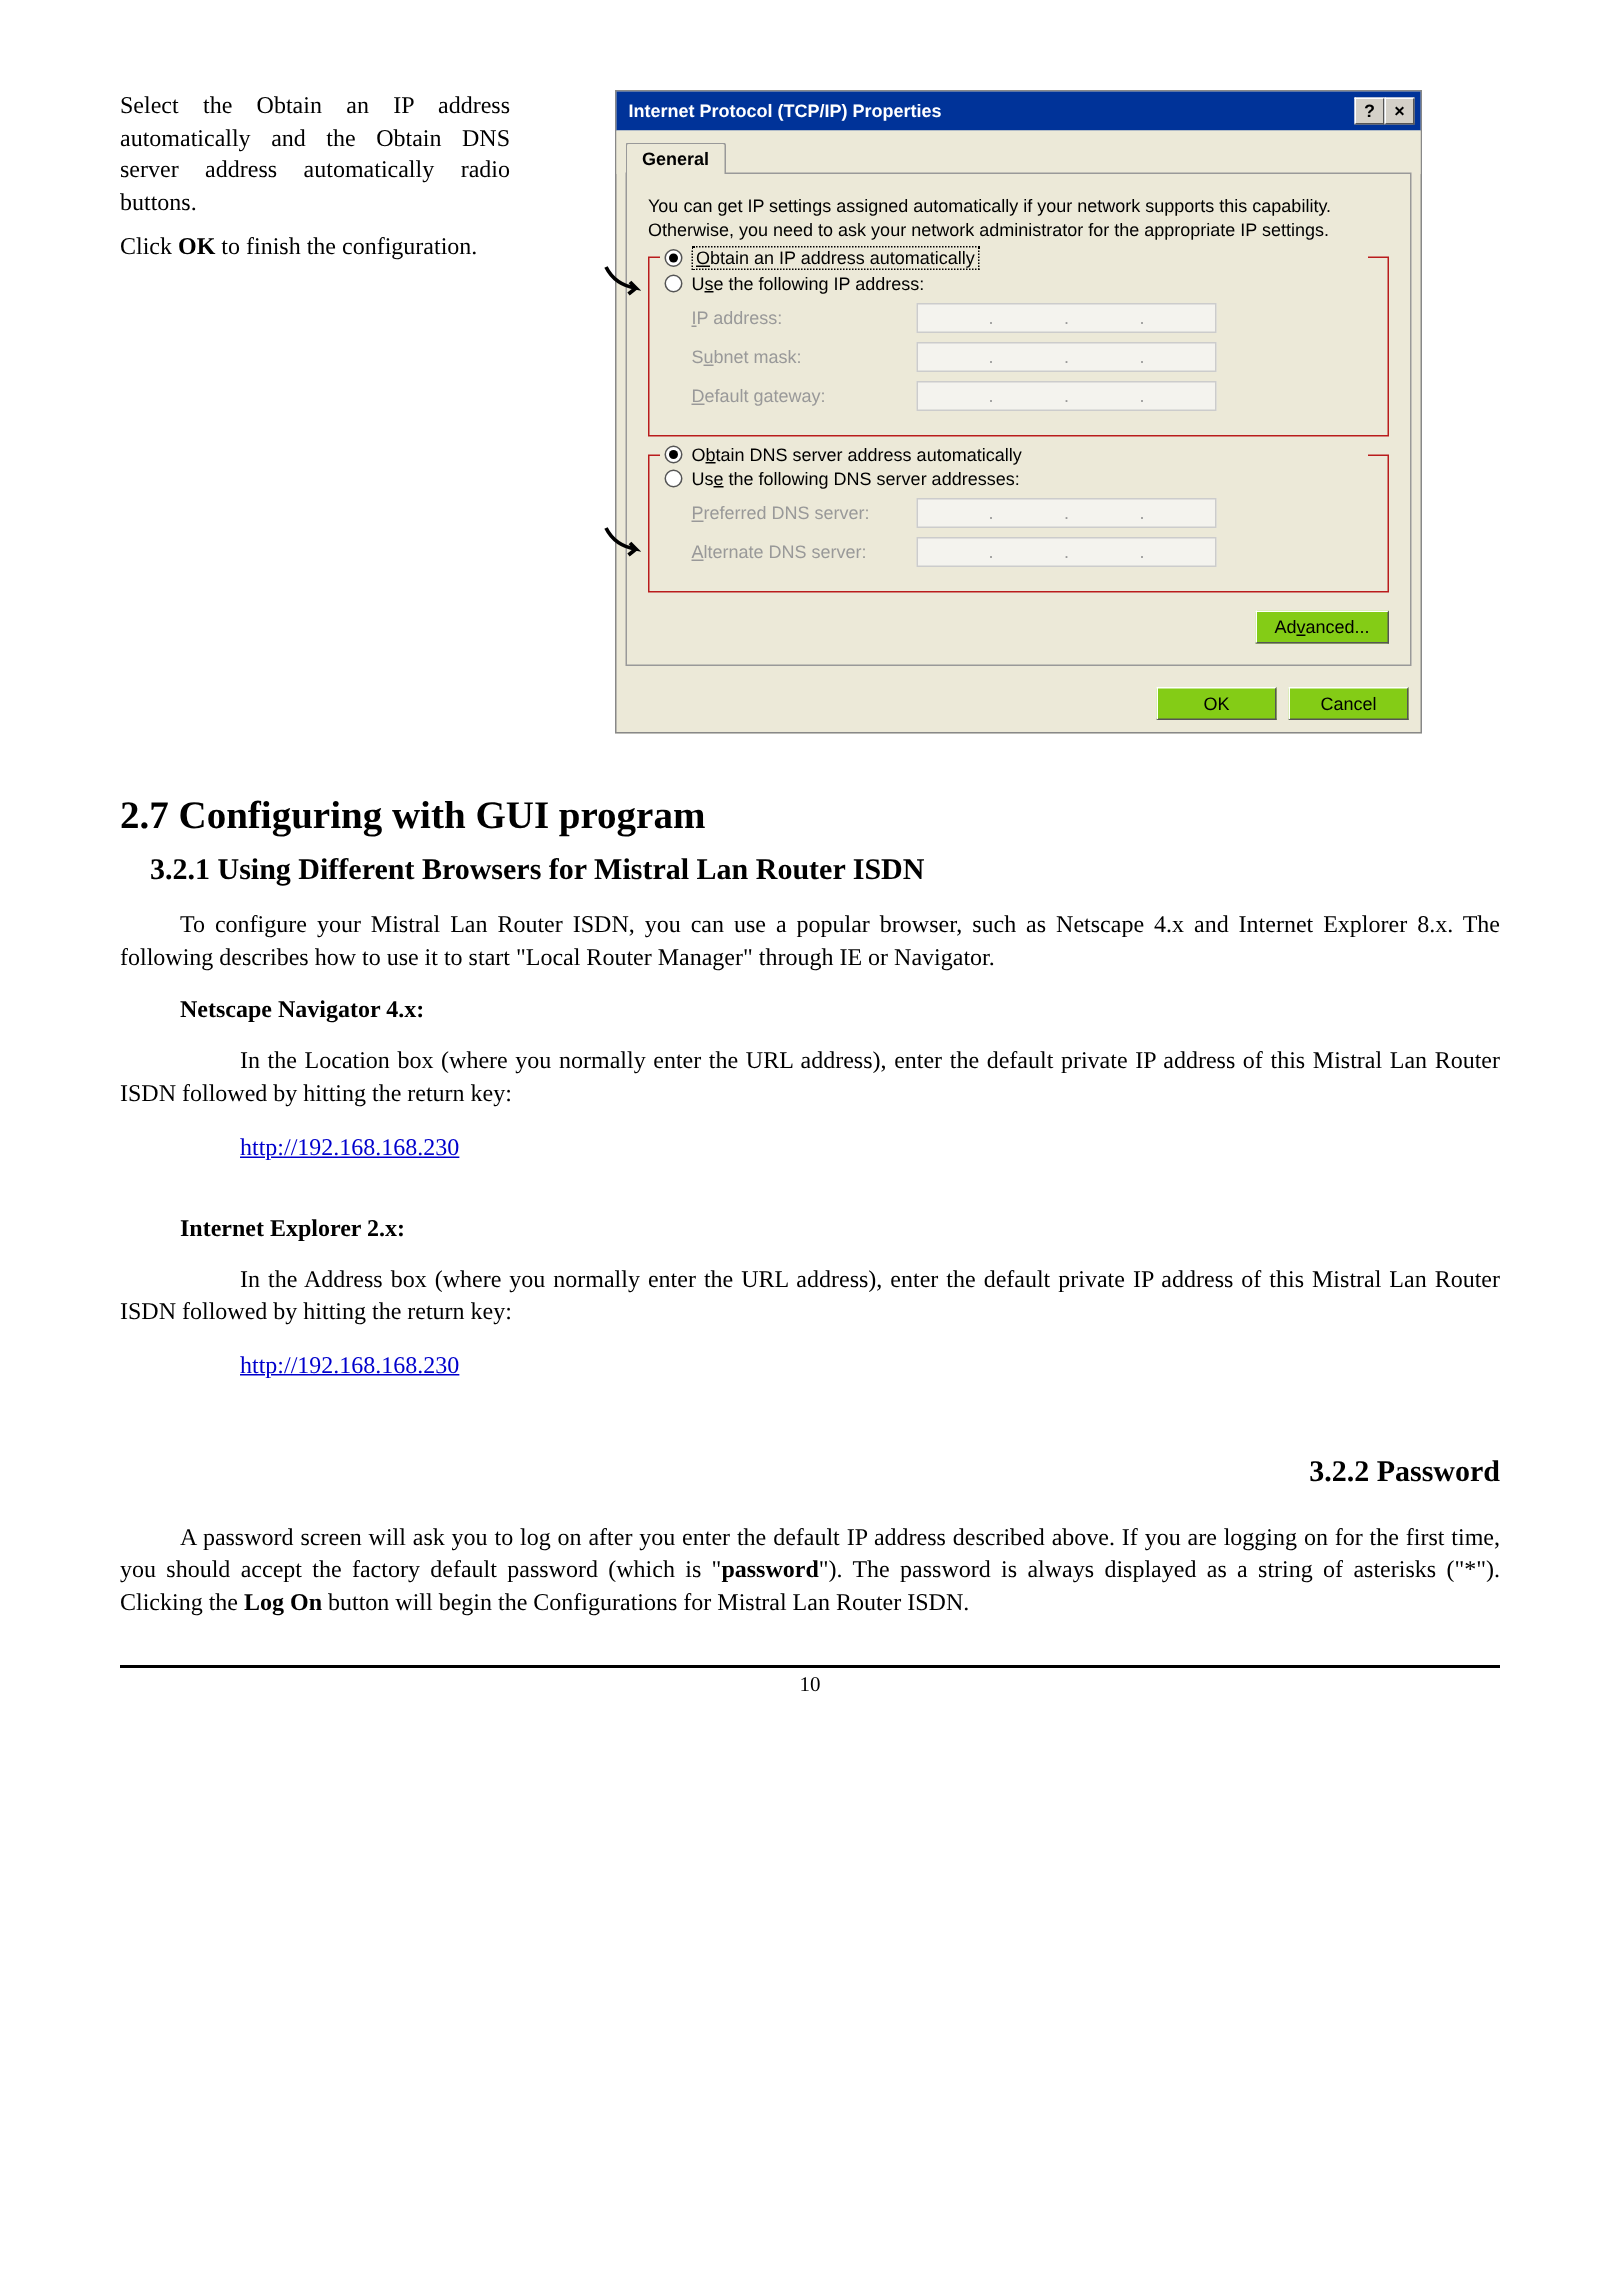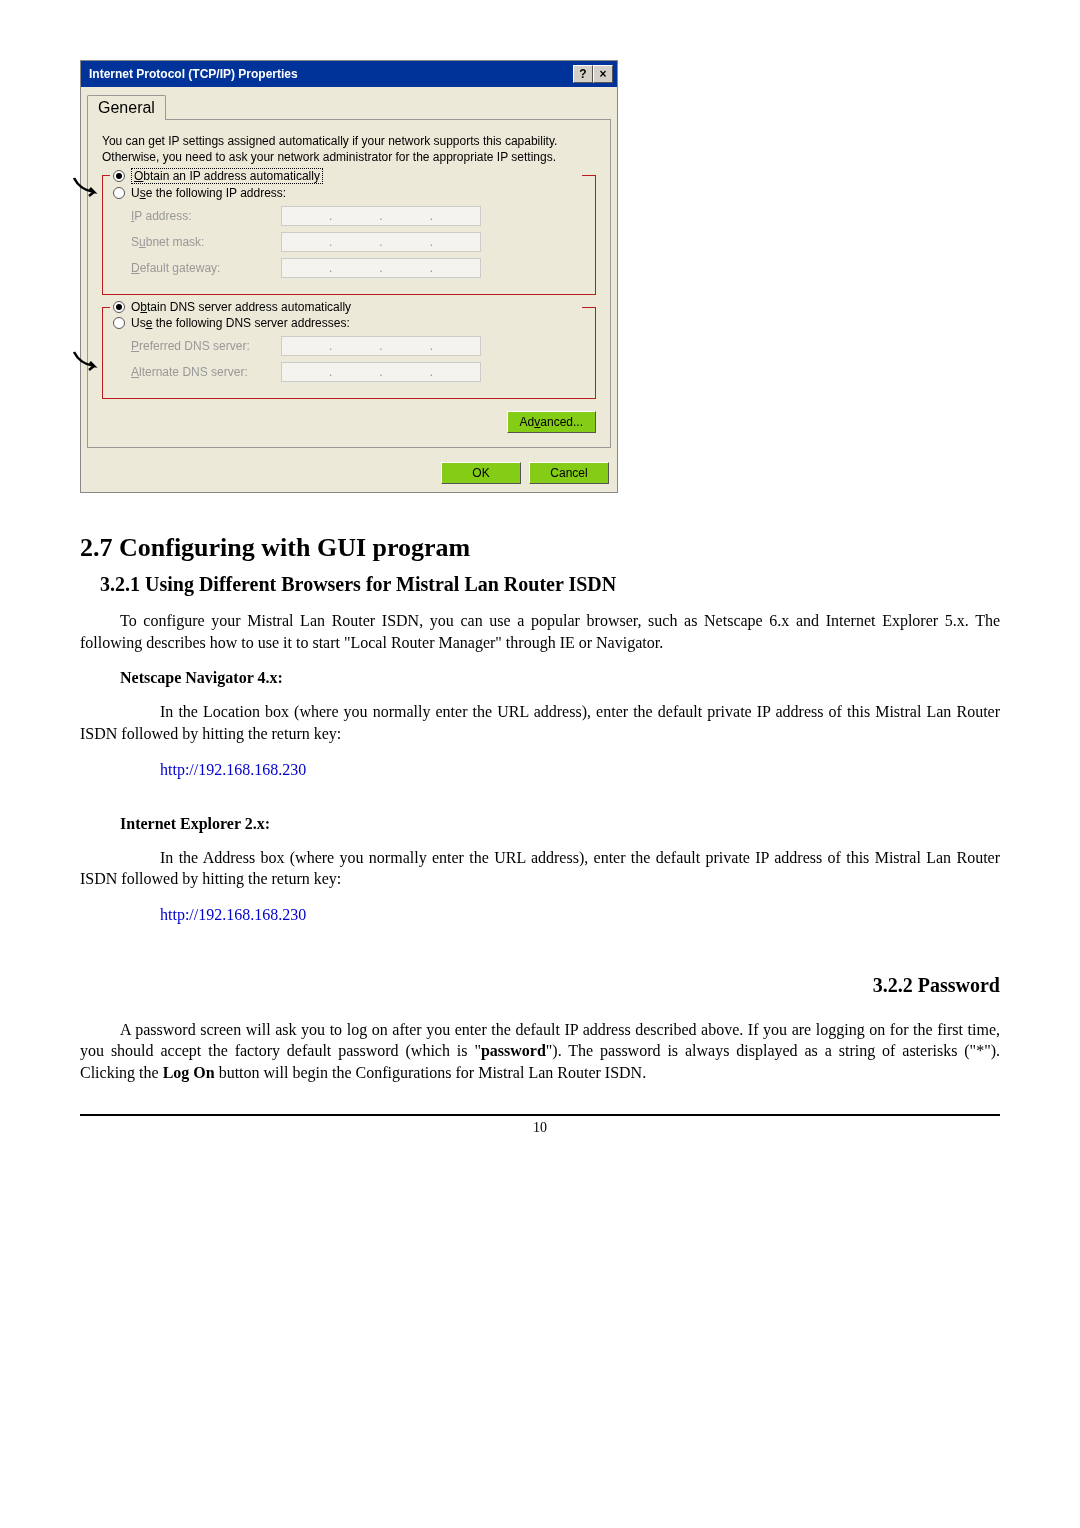--- a/index.html
+++ b/index.html
@@ -71,23 +71,24 @@
     padding: 8px 6px 0 6px;
     background: #ece9d8;
   }
   .tab {
     display: inline-block;
     background: #ece9d8;
     border: 1px solid #999;
     border-bottom: none;
     padding: 3px 10px;
     border-radius: 2px 2px 0 0;
-    font-size: 16px;
+    font-size: 12px;
     position: relative;
     z-index: 2;
+    font-weight: bold;
   }
   .tab-panel {
     border: 1px solid #999;
     margin: -1px 6px 6px 6px;
     padding: 14px;
     background: #ece9d8;
   }
   .info-text {
     font-size: 12px;
     margin-bottom: 10px;
@@ -225,39 +226,46 @@
     text-align: justify;
     margin-bottom: 16px;
     line-height: 1.35;
   }
   .indent-para .lead {
     display: inline-block;
     width: 80px;
   }
   .link {
     color: #0000cc;
+    text-decoration: underline;
     margin-left: 80px;
     display: inline-block;
     margin-bottom: 20px;
   }
   .footer {
     border-top: 2px solid #000;
     margin-top: 30px;
     padding-top: 4px;
     text-align: center;
     font-size: 14px;
   }
   .bold { font-weight: bold; }
 </style>
 </head>
 <body>
 
 
 
 <div class="two-col">
+  <div class="left-col">
+    <p>Select the Obtain an IP address automatically and the Obtain DNS server address automatically radio buttons.</p>
+    <p>
+      <span>Click </span><span class="bold">OK</span><span> to finish the configuration.</span>
+    </p>
+  </div>
 
   <div class="right-col">
     <div class="arrow arrow1">
       <svg viewBox="0 0 30 24">
           <path d="M2 2 Q 8 14 22 16 L18 12 M22 16 L17 20" fill="none" stroke="#000" stroke-width="2.5"></path>
         </svg>
     </div>
     <div class="arrow arrow2">
       <svg viewBox="0 0 30 24">
           <path d="M2 2 Q 8 14 22 16 L18 12 M22 16 L17 20" fill="none" stroke="#000" stroke-width="2.5"></path>
@@ -351,21 +359,21 @@
         <div class="btn">OK</div>
         <div class="btn">Cancel</div>
       </div>
     </div>
   </div>
 </div>
 
 <h2 class="sec">2.7 Configuring with GUI program</h2>
 <h3 class="subsec">3.2.1 Using Different Browsers for Mistral Lan Router ISDN</h3>
 
-<p class="para">To configure your Mistral Lan Router ISDN, you can use a popular browser, such as Netscape 6.x and Internet Explorer 5.x.  The following describes how to use it to start "Local Router Manager" through IE or Navigator.</p>
+<p class="para">To configure your Mistral Lan Router ISDN, you can use a popular browser, such as Netscape 4.x and Internet Explorer 8.x.  The following describes how to use it to start "Local Router Manager" through IE or Navigator.</p>
 
 <div class="sub-head">Netscape Navigator 4.x:</div>
 
 <p class="indent-para"><span class="lead"></span><span>In the Location box (where you normally enter the URL address), enter the default private IP address of this Mistral Lan Router ISDN followed by hitting the return key:</span></p>
 
 <a class="link">http://192.168.168.230</a>
 
 <div class="sub-head">Internet Explorer 2.x:</div>
 
 <p class="indent-para"><span class="lead"></span><span>In the Address box (where you normally enter the URL address), enter the default private IP address of this Mistral Lan Router ISDN followed by hitting the return key:</span></p>

